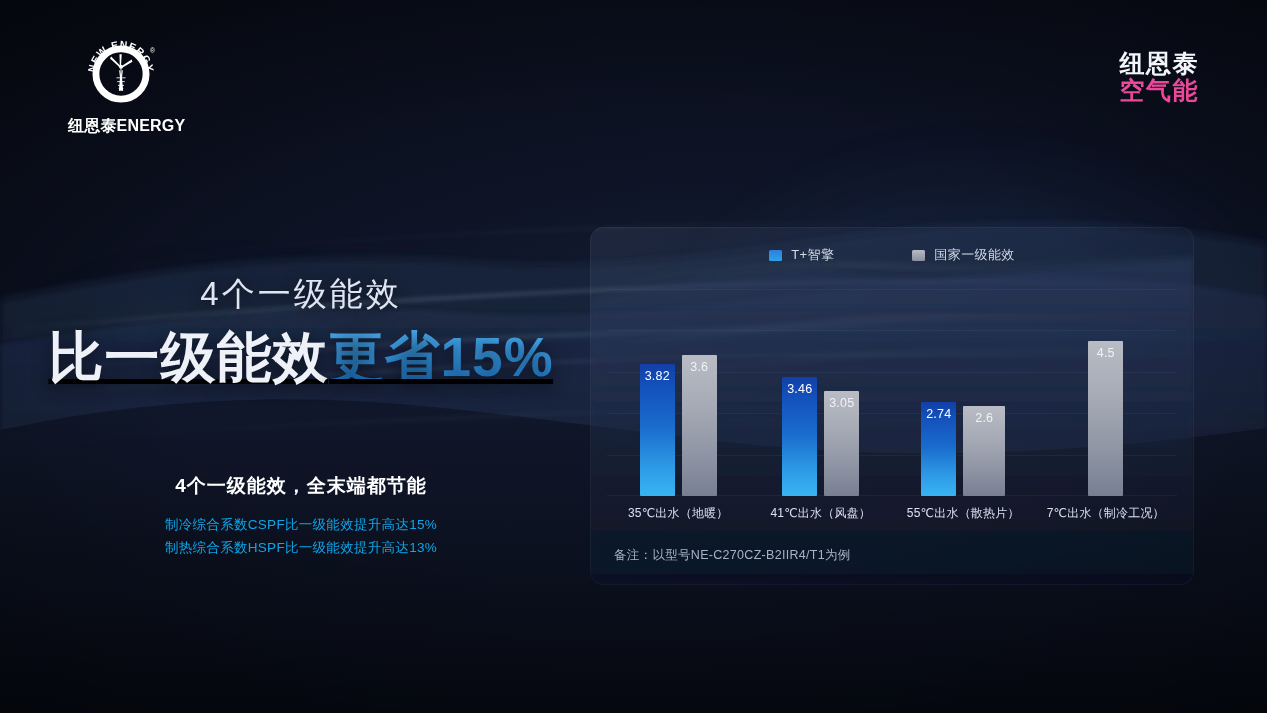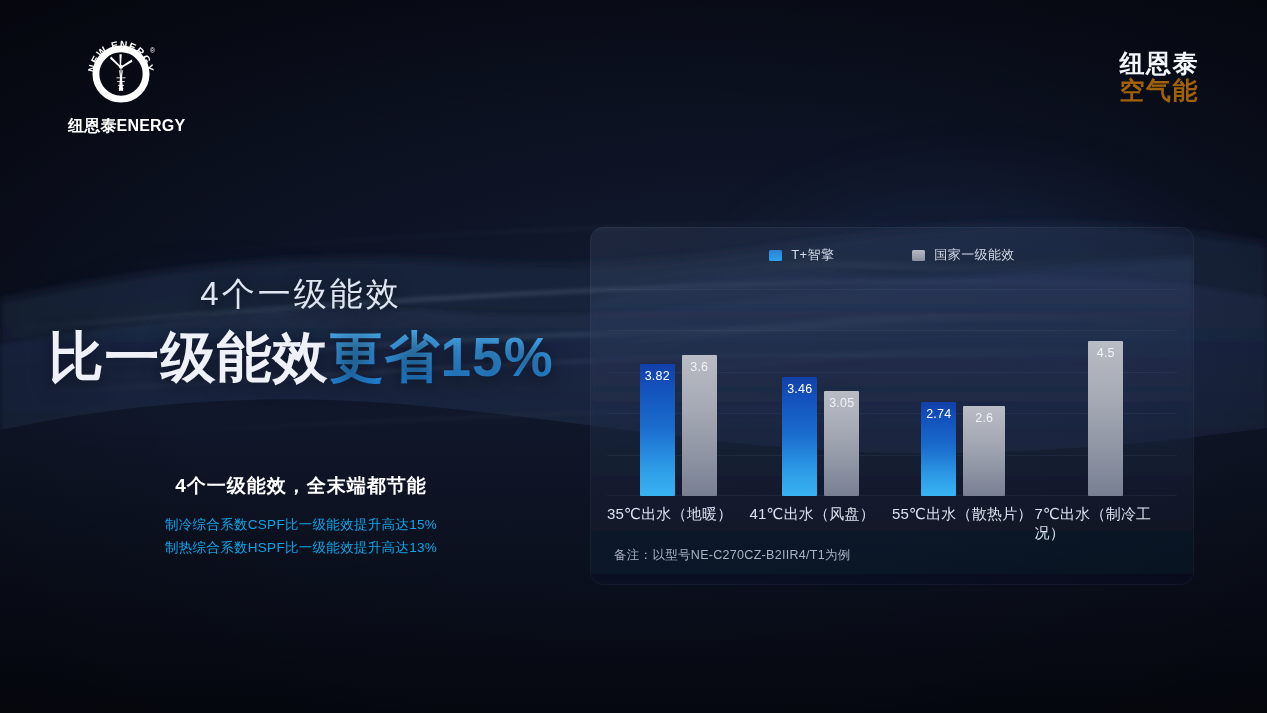--- a/index.html
+++ b/index.html
@@ -36,31 +36,31 @@
 
   
   .logo-left { position:absolute; left:68px; top:36px; width:106px; text-align:center; }
   .logo-mark { width:76px; height:76px; margin:0 auto; position:relative; }
   .logo-word {
     margin-top:4px; color:#fff; font-size:16px; font-weight:700;
     letter-spacing:.2px; white-space:nowrap;
   }
   .logo-right { position:absolute; right:68px; top:50px; text-align:left; line-height:1.08; }
   .logo-right .l1 { color:#f2f5fa; font-size:25px; font-weight:800; letter-spacing:1.5px; }
-  .logo-right .l2 { color:#a16207; font-size:25px; font-weight:800; letter-spacing:1.5px; }
+  .logo-right .l2 { color:#ec4899; font-size:25px; font-weight:800; letter-spacing:1.5px; }
 
   
   .copy { position:absolute; left:8px; top:272px; width:586px; text-align:center; }
   .kicker {
     color:#dfe6f2; font-size:33px; font-weight:400; letter-spacing:3px;
     text-shadow:0 2px 14px rgba(0,0,0,.6);
   }
   .headline {
     margin-top:4px; font-size:55px; font-weight:800; letter-spacing:1px;
-    white-space:nowrap; text-shadow:0 3px 18px rgba(0,0,0,.55);
+    white-space:nowrap; text-shadow:0 3px 18px rgba(0,0,0,.55);text-decoration:underline;
   }
   .headline .w { color:#eef2f8; }
   .headline .b {
     color:#2f9fef;
     background:linear-gradient(180deg,#4fb4f6 0%,#1f84e0 100%);
     -webkit-background-clip:text; background-clip:text; -webkit-text-fill-color:transparent;
   }
   .subhead {
     margin-top:78px; color:#ffffff; font-size:19px; font-weight:800; letter-spacing:1px;
   }
@@ -96,21 +96,21 @@
   .bar .val {
     position:absolute; top:5px; left:0; right:0; text-align:center;
     font-size:12.5px; letter-spacing:.2px; color:#ffffff;
   }
   .bar.gray .val { color:#f0f2f6; }
 
   .xlabels {
     position:absolute; left:17px; right:17px; top:278px;
     display:flex; justify-content:space-around;
   }
-  .xlabel { width:25%; text-align:left; color:#dbe2ee; font-size:15px; letter-spacing:.2px; }
+  .xlabel { width:25%; text-align:center; color:#dbe2ee; font-size:12px; letter-spacing:.2px; }
 
   .footnote {
     position:absolute; left:24px; top:320px;
     color:#aab3c4; font-size:12.5px; letter-spacing:.3px;
   }
 </style>
 </head>
 <body>
 
 <div id="bg">

